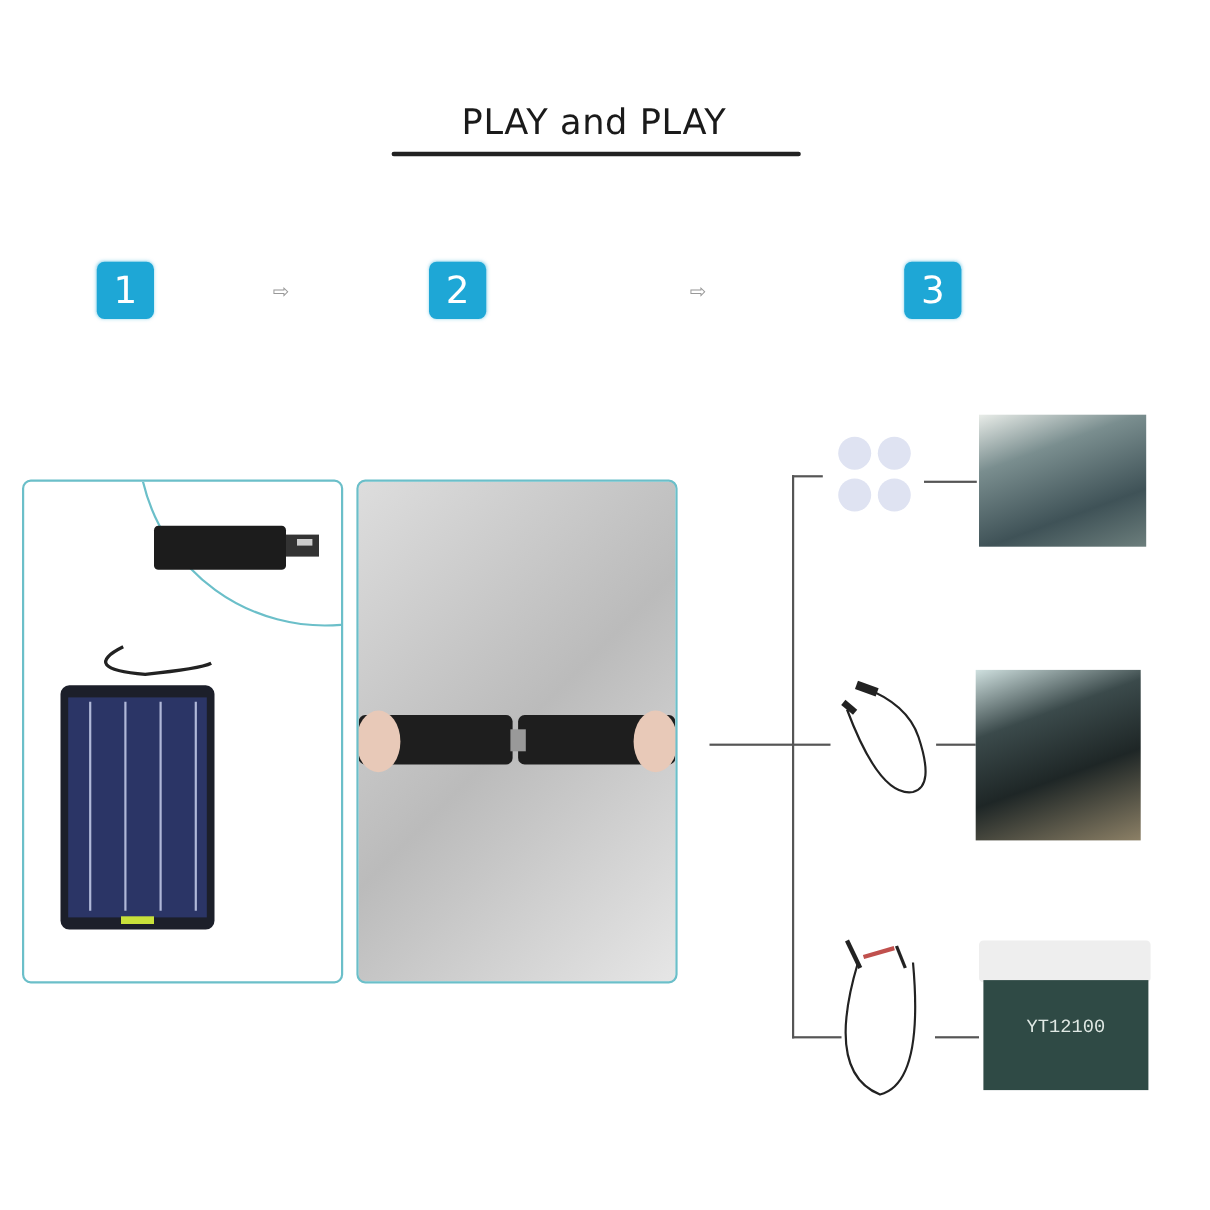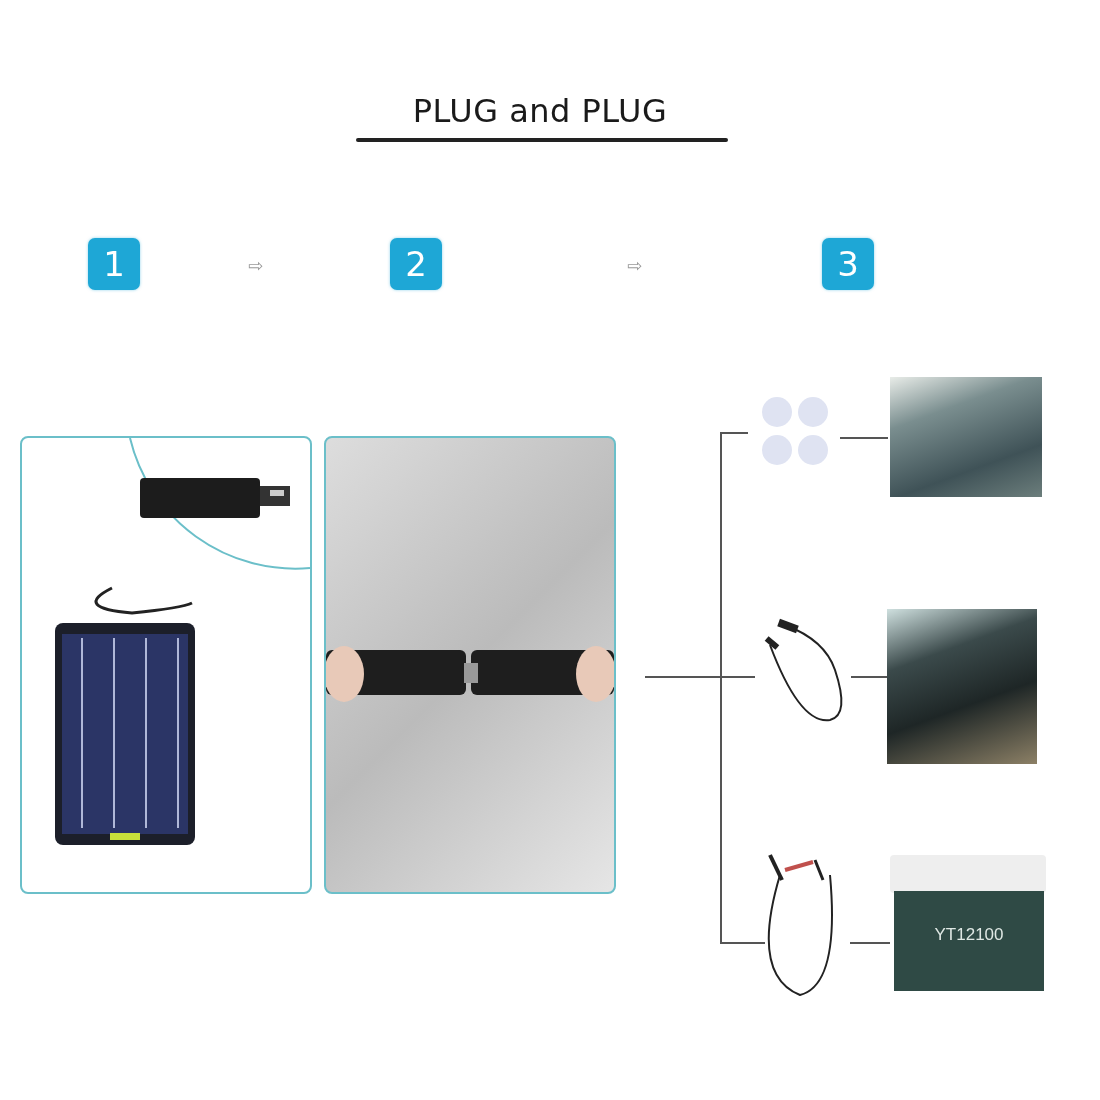--- a/index.html
+++ b/index.html
@@ -8,21 +8,21 @@
   .title{left:340px;top:92px;width:400px;text-align:center;font-size:32px;color:#1a1a1a;letter-spacing:0.5px;}
   .title-rule{left:356px;top:138px;width:372px;height:4px;background:#222;border-radius:2px;}
   .step{width:52px;height:52px;background:#1ea7d6;border-radius:7px;color:#fff;font-size:34px;display:flex;align-items:center;justify-content:center;box-shadow:0 0 3px rgba(30,167,214,0.5);}
   .arrow{color:#999;font-size:18px;}
   .panel{border:2px solid #6bbfc9;border-radius:8px;background:#fff;overflow:hidden;}
   .line{background:#555;}
 </style>
 </head>
 <body>
 
-<div class="abs title">PLUG and PLUG</div>
+<div class="abs title">PLAY and PLAY</div>
 <div class="abs title-rule"></div>
 
 <div class="abs step" style="left:88px;top:238px;">1</div>
 <div class="abs arrow" style="left:248px;top:255px;">⇨</div>
 <div class="abs step" style="left:390px;top:238px;">2</div>
 <div class="abs arrow" style="left:627px;top:255px;">⇨</div>
 <div class="abs step" style="left:822px;top:238px;">3</div>
 
 <div class="abs panel" style="left:20px;top:436px;width:288px;height:454px;">
   <svg width="288" height="454">
@@ -76,14 +76,14 @@
 
 <svg class="abs" style="left:760px;top:845px;" width="95" height="160">
   <path d="M20 30 q-30 100 20 120 q40 -10 30 -120" fill="none" stroke="#222" stroke-width="2"></path>
   <path d="M10 10 l12 25" stroke="#222" stroke-width="4"></path>
   <path d="M25 25 l28 -8" stroke="#c0504d" stroke-width="4"></path>
   <path d="M55 15 l8 20" stroke="#222" stroke-width="3"></path>
 </svg>
 <div class="abs" style="left:890px;top:855px;width:156px;height:138px;">
   <div style="position:absolute;left:0;top:0;width:156px;height:38px;background:#eeeeee;border-radius:4px;"></div>
   <div style="position:absolute;left:4px;top:36px;width:150px;height:100px;background:#2f4a45;"></div>
-  <div style="position:absolute;left:4px;top:70px;width:150px;text-align:center;color:#dfe8e4;font-family:Liberation Sans, sans-serif;font-size:17px;">YT12100</div>
+  <div style="position:absolute;left:4px;top:70px;width:150px;text-align:center;color:#dfe8e4;font-family:Liberation Mono, monospace;font-size:17px;">YT12100</div>
 </div>
 
 </body></html>

